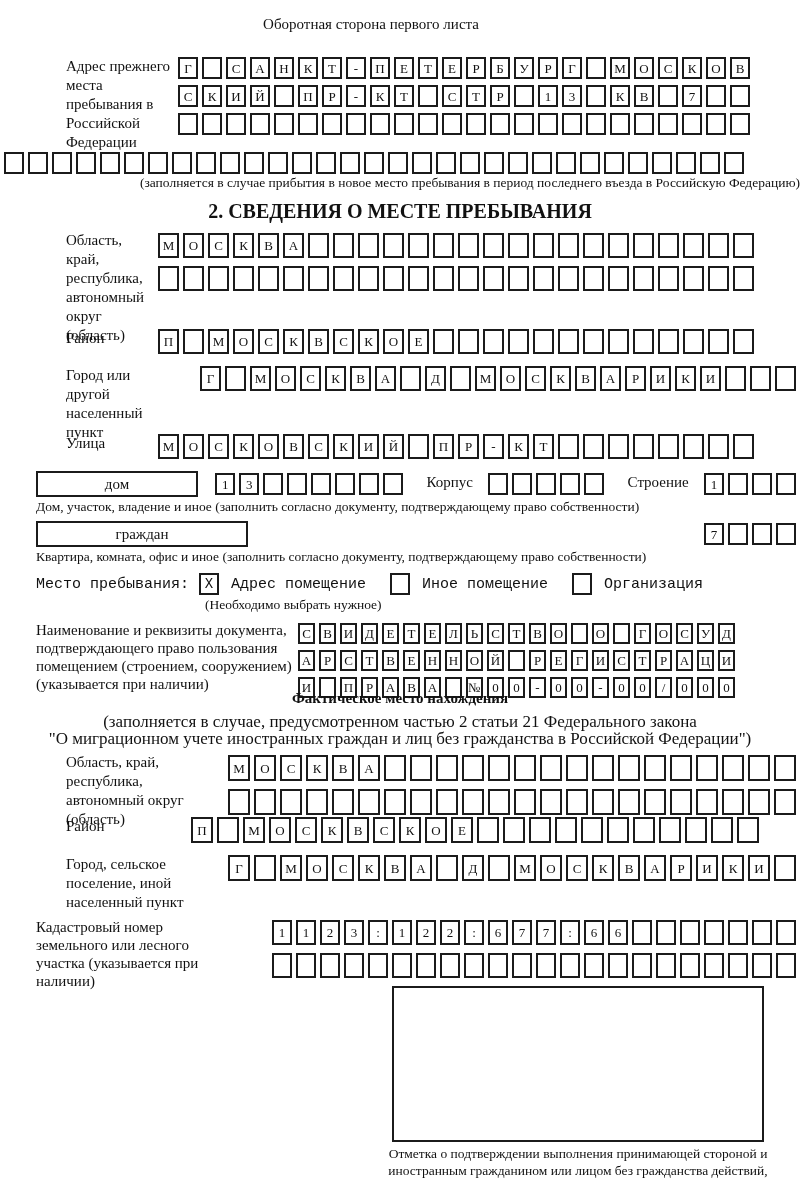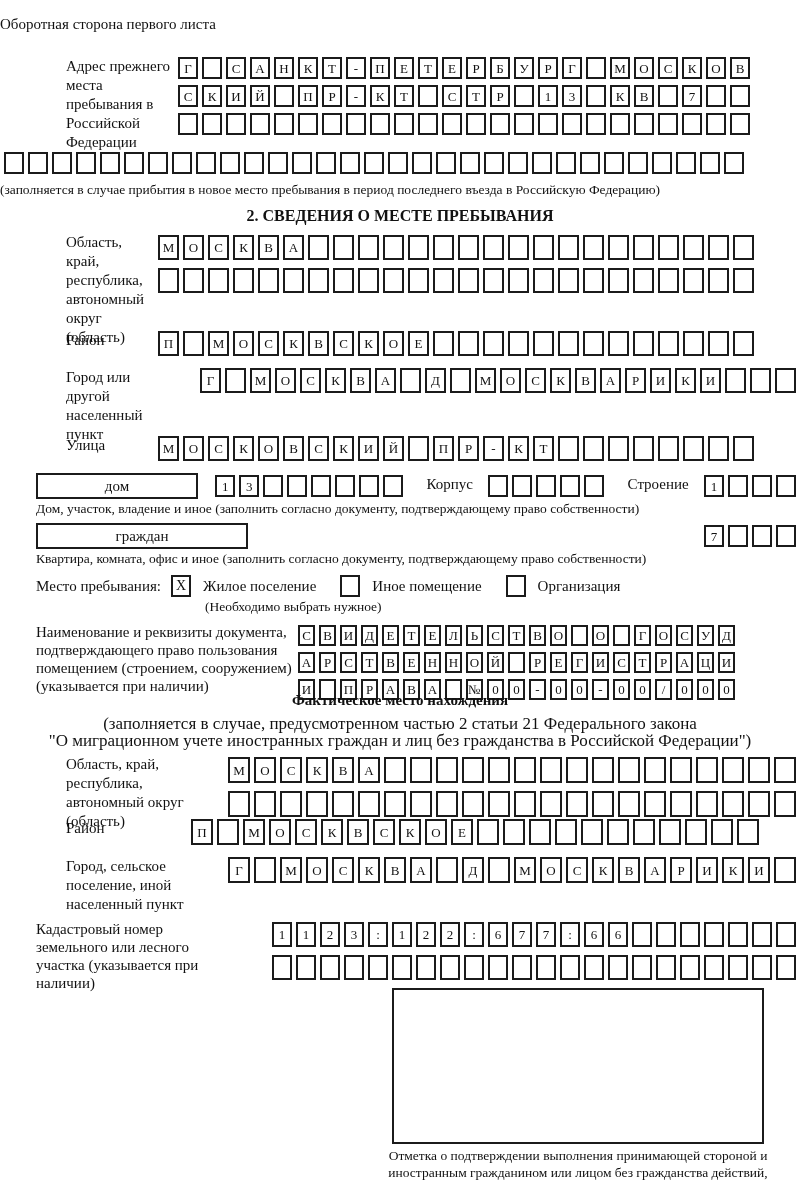--- a/index.html
+++ b/index.html
@@ -1,55 +1,55 @@
 <!DOCTYPE html>
 <html><head>
 <meta charset="utf-8">
 <style>
   html,body{margin:0;padding:0;}
   body{
     width:800px;height:1180px;overflow:hidden;background:#ffffff;
     font-family:"Liberation Serif","DejaVu Serif",serif;color:#111;
     box-sizing:border-box;padding-top:16px;
   }
-  .top-title{font-size:15px;text-align:left;padding-right:58px;}
+  .top-title{font-size:15px;text-align:center;padding-right:58px;}
   .row{display:flex;align-items:flex-start;}
   .label{font-size:15px;line-height:19px;}
   .lbl1{margin-left:66px;width:112px;}
   .lbl2{margin-left:66px;width:92px;}
   .lbl2w{margin-left:66px;width:125px;}
   .lbldoc{margin-left:36px;width:262px;line-height:18px;}
   .lblkad{margin-left:36px;width:186px;line-height:18px;}
   .cellrow{display:flex;margin-bottom:6px;}
   .cell{
     box-sizing:border-box;display:flex;align-items:center;justify-content:center;
     border:2px solid #1b1b1b;background:#fff;margin-right:4px;
     font-size:13px;line-height:1;
   }
   .g24 .cell,.gdom .cell{width:20px;height:22px;}
   .g31 .cell{width:20px;height:22px;}
   .s2 .cell{width:21px;height:25px;}
   .doc .cell{width:17px;height:21px;}
   .s3 .cell{width:22px;height:26px;}
   .kad .cell{width:20px;height:25px;}
   .fullrow{margin-left:4px;margin-bottom:0;}
-  .note{font-size:13.5px;text-align:left;margin-top:8px;}
-  .sec-title{font-size:16px;font-weight:bold;text-align:center;margin-top:9px;}
+  .note{font-size:13.5px;text-align:right;margin-top:1px;}
+  .sec-title{font-size:20px;font-weight:bold;text-align:center;margin-top:9px;}
   .fact-title{font-size:15px;font-weight:bold;text-align:center;margin-top:8px;}
   .gridcol{display:flex;flex-direction:column;}
   .mt6{margin-top:6px;justify-content:space-between;} .mt8{margin-top:8px;} .mt10{margin-top:10px;}
   .widebox{
     box-sizing:border-box;border:2px solid #1b1b1b;height:26px;
     display:flex;align-items:center;justify-content:center;font-size:15px;
   }
   .dombox{margin-left:36px;width:162px;margin-right:8px;}
   .kvbox{margin-left:36px;width:212px;margin-right:8px;}
   .inline-lbl{font-size:15px;margin:3px 6px 0 10px;}
   .caption{font-size:13.5px;margin-left:36px;margin-top:-2px;}
-  .place-row{display:flex;align-items:center;margin-left:36px;margin-top:8px;}
+  .place-row{display:flex;align-items:center;margin-left:36px;margin-top:8px;font-family:Liberation Mono, monospace;}
   .place-row .txt{font-size:15px;margin-right:10px;}
   .cbox{
     box-sizing:border-box;width:20px;height:22px;border:2px solid #1b1b1b;
     display:flex;align-items:center;justify-content:center;font-size:14px;margin-right:12px;
   }
   .choose-note{font-size:13.5px;margin-left:205px;margin-top:2px;}
   .fact-note{font-size:17px;text-align:center;line-height:17px;}
   .stamp-box{
     box-sizing:border-box;border:2px solid #1b1b1b;width:372px;height:156px;
     margin-left:392px;margin-top:-4px;background:#fff;
@@ -368,21 +368,21 @@
       <span class="cell"></span>
       <span class="cell"></span>
       <span class="cell"></span>
     </div>
 </div>
 <div class="caption">Квартира, комната, офис и иное (заполнить согласно документу, подтверждающему право собственности)</div>
 
 <div class="place-row">
   <span class="txt">Место пребывания:</span>
   <span class="cbox">X</span>
-  <span class="txt" style="margin-right:24px;">Жилое поселение</span>
+  <span class="txt" style="margin-right:24px;">Адрес помещение</span>
   <span class="cbox"></span>
   <span class="txt" style="margin-right:24px;">Иное помещение</span>
   <span class="cbox"></span>
   <span class="txt">Организация</span>
 </div>
 <div class="choose-note">(Необходимо выбрать нужное)</div>
 
 <div class="row mt8">
   <div class="label lbldoc">Наименование и реквизиты документа, подтверждающего право пользования помещением (строением, сооружением) (указывается при наличии)</div>
   <div class="gridcol" style="margin-top:2px;">

